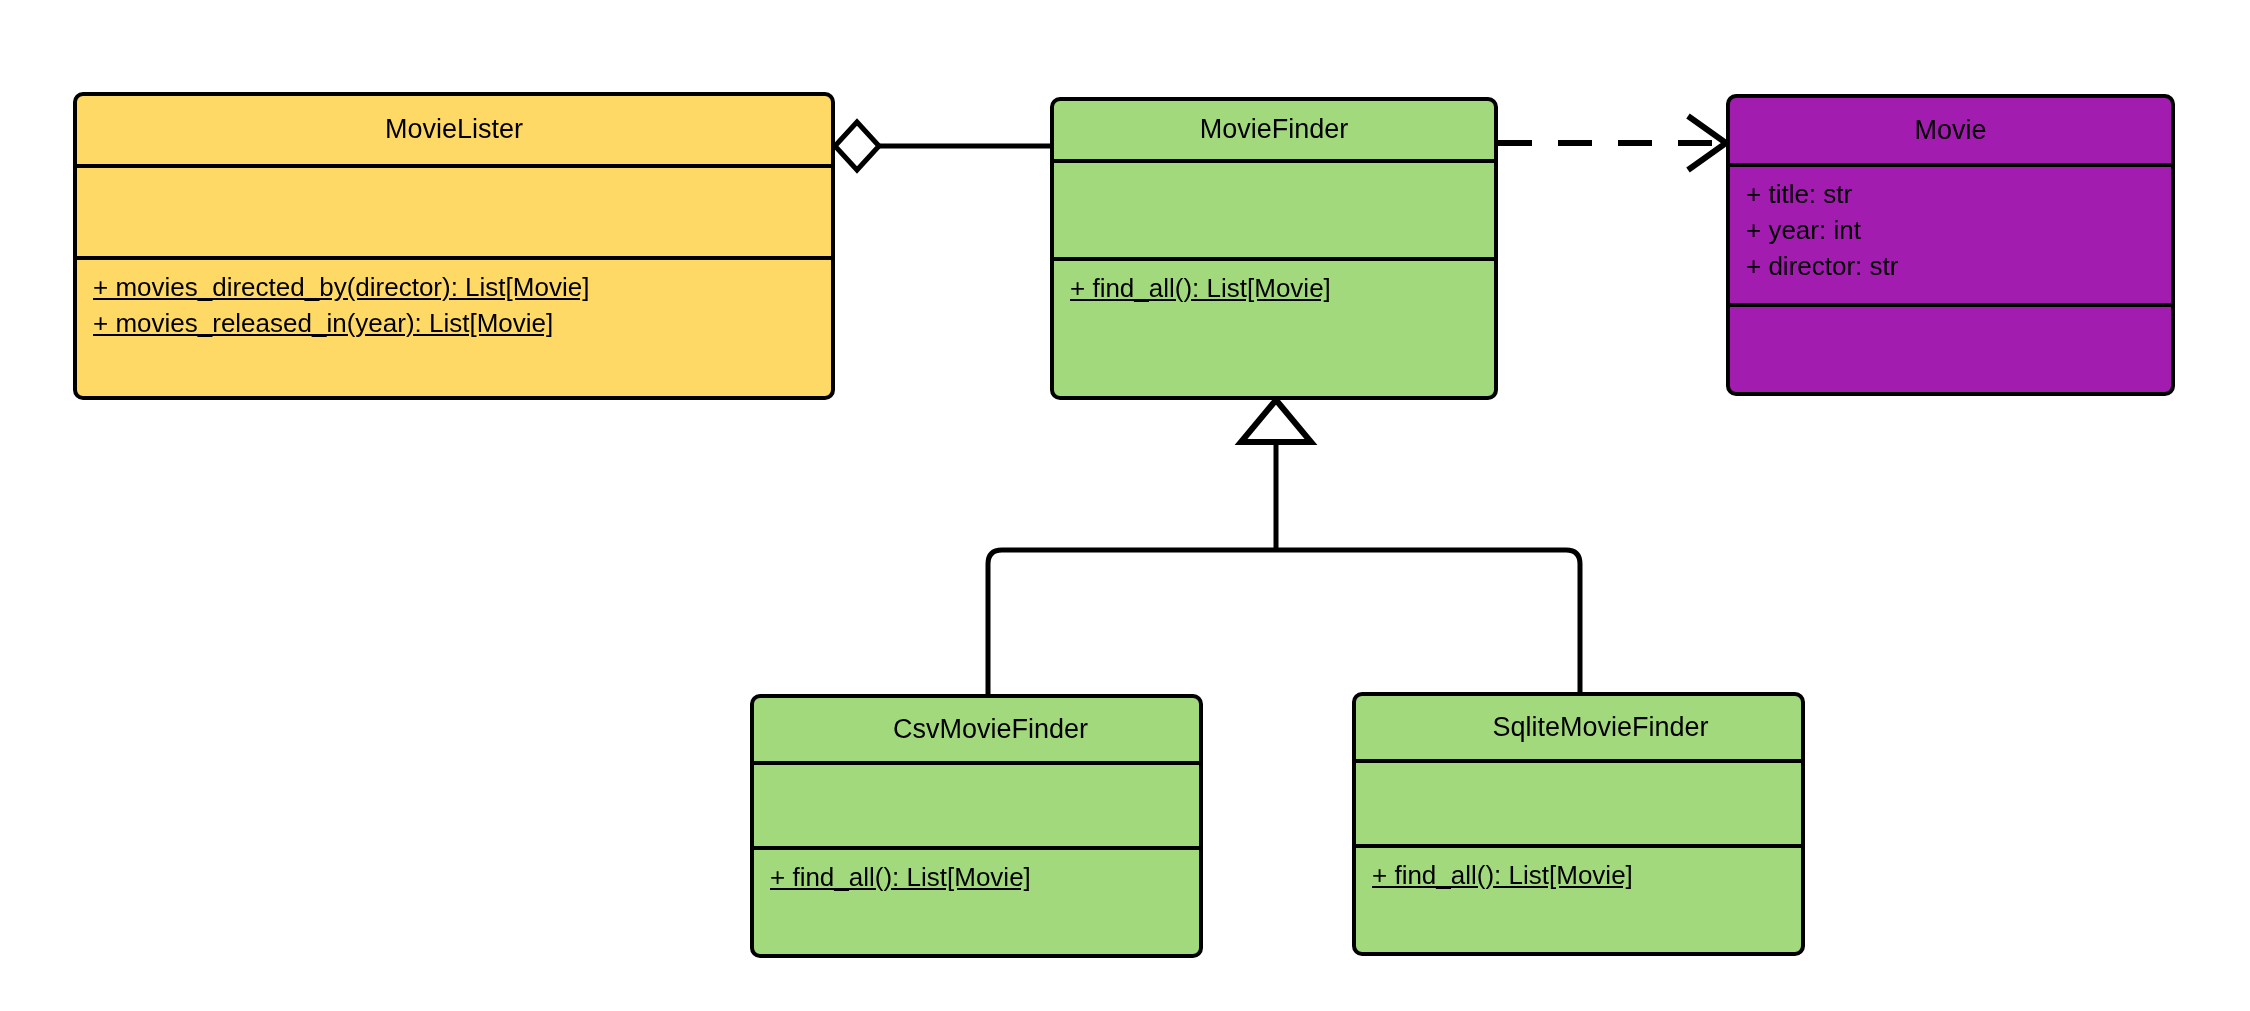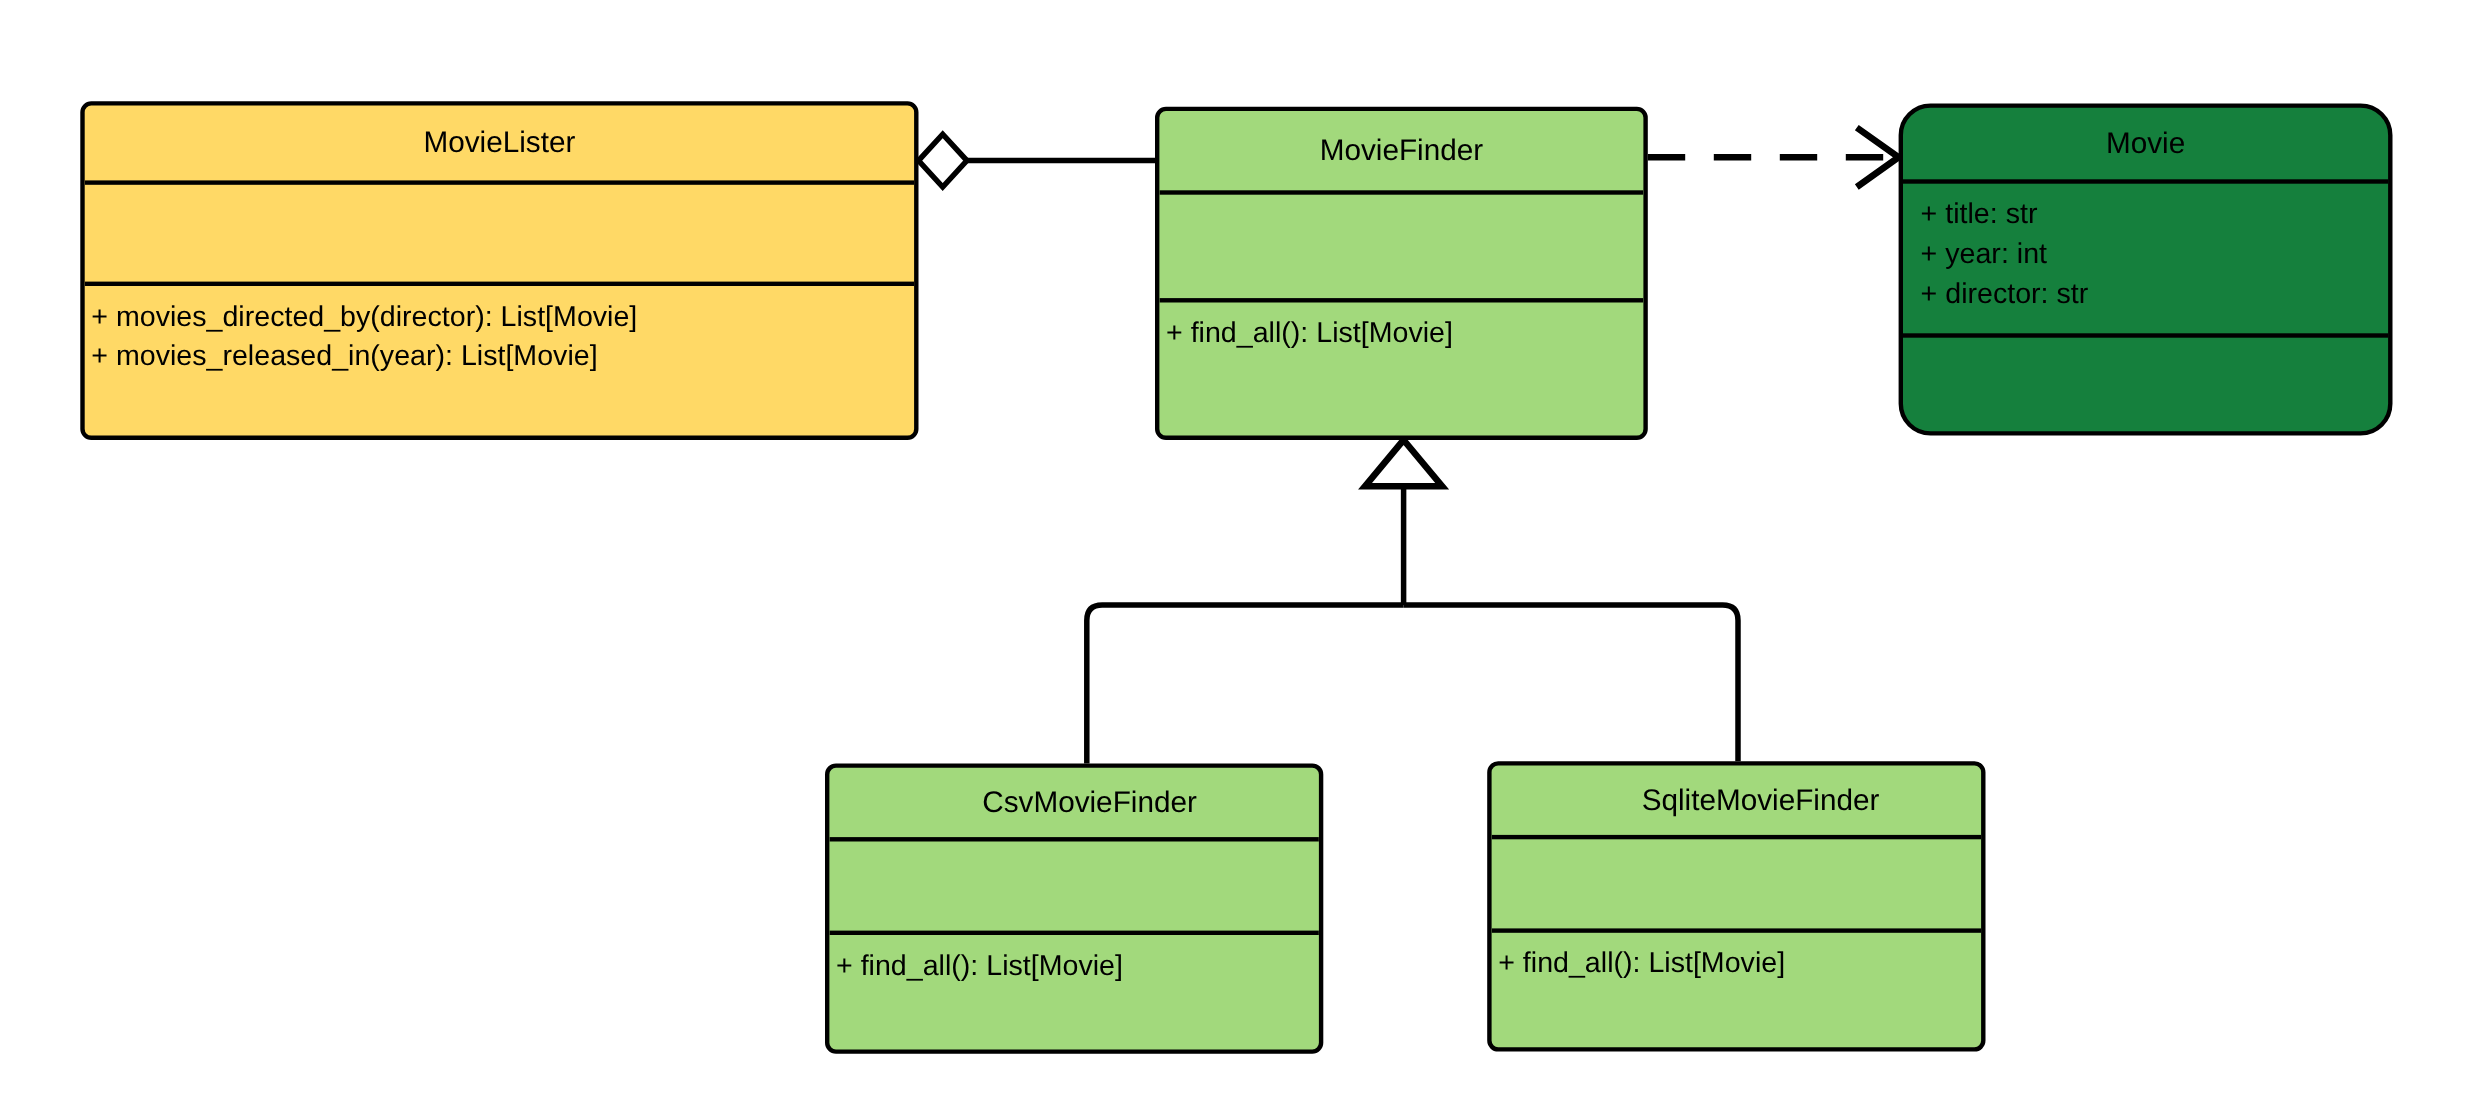--- a/index.html
+++ b/index.html
@@ -41,40 +41,41 @@
     display: flex;
     align-items: center;
     justify-content: center;
     border-bottom: 4px solid #000000;
   }
   .comp-attrs {
     border-bottom: 4px solid #000000;
     padding: 10px 29px 0 16px;
   }
   .comp-methods {
-    padding: 10px 16px 0 6px;
+    padding: 10px 16px 0 16px;
+    text-decoration: underline;
   }
   .class-title {
     font-size: 27px;
     color: #000000;
     line-height: 1.1;
     text-align: center;
     white-space: nowrap;
   }
   .member-line {
     font-size: 26px;
     color: #000000;
     line-height: 1.38;
     white-space: nowrap;
     text-align: left;
   }
   
   .fill-yellow { background: #FFD966; }
   .fill-green  { background: #A2D97C; }
-  .fill-blue   { background: #15803d; border-radius: 29px; }
+  .fill-blue   { background: #a21caf; }
 
   
   #connector-layer {
     position: absolute;
     left: 0; top: 0;
     width: 2250px;
     height: 1011px;
     z-index: 1;
     pointer-events: none;
   }
@@ -116,21 +117,21 @@
       <div class="class-title">MovieLister</div>
     </div>
     <div class="uml-compartment comp-attrs" style="height:92px;"></div>
     <div class="uml-compartment comp-methods" style="flex:1 1 auto;">
       <div class="member-line">+ movies_directed_by(director): List[Movie]</div>
       <div class="member-line">+ movies_released_in(year): List[Movie]</div>
     </div>
   </div>
 
   <div class="uml-class fill-green" style="left:1050px; top:75px; width:448px; height:303px;">
-    <div class="uml-compartment comp-name" style="height:76px;">
+    <div class="uml-compartment comp-name" style="height:62px;">
       <div class="class-title">MovieFinder</div>
     </div>
     <div class="uml-compartment comp-attrs" style="height:98px;"></div>
     <div class="uml-compartment comp-methods" style="flex:1 1 auto;">
       <div class="member-line">+ find_all(): List[Movie]</div>
     </div>
   </div>
 
   <div class="uml-class fill-blue" style="left:1726px; top:72px; width:449px; height:302px;">
     <div class="uml-compartment comp-name" style="height:69px;">

